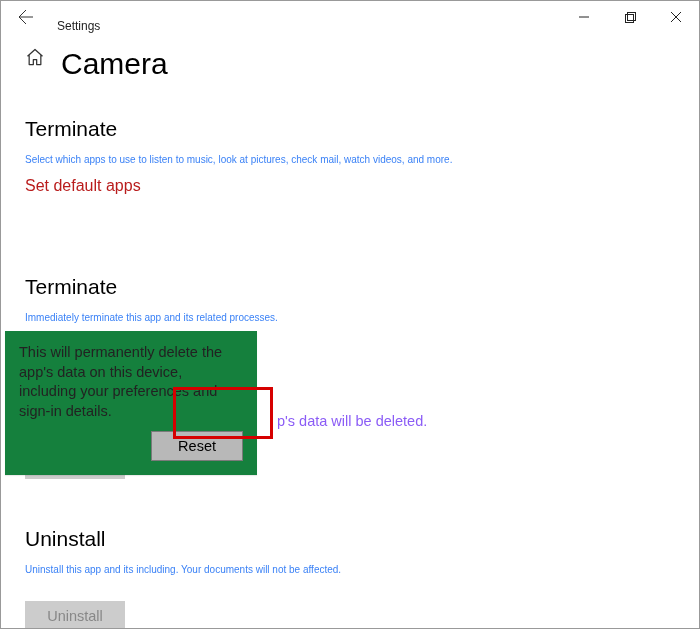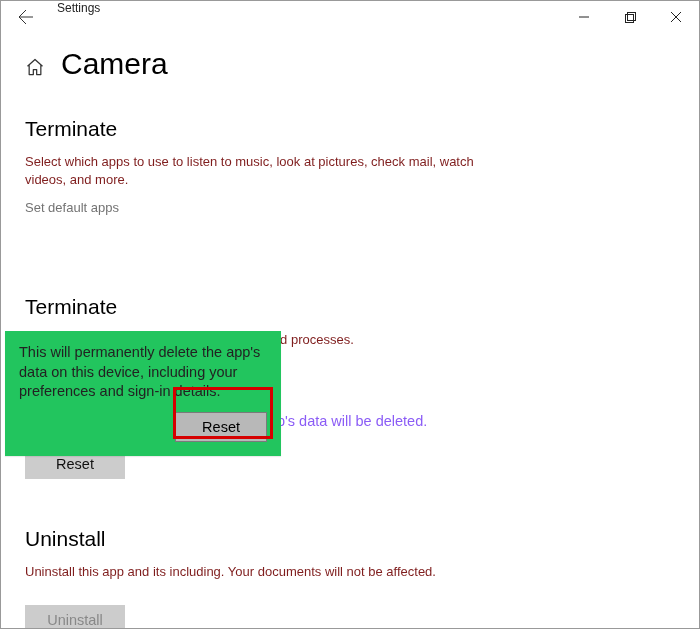--- a/index.html
+++ b/index.html
@@ -9,21 +9,21 @@
       width: 700px;
       height: 629px;
       overflow: hidden;
       color: #000;
       border: 1px solid #999;
       position: relative;
     }
     .titlebar {
       height: 32px;
       display: flex;
-      align-items: flex-start;
+      align-items: flex-end;
       padding: 0 0 0 8px;
     }
     .back-btn {
       width: 34px; height: 32px;
       display: flex; align-items: center; justify-content: center;
       font-size: 15px; color: #333;
       cursor: pointer;
     }
     .titlebar-title {
       font-size: 12px;
@@ -39,48 +39,48 @@
       display: flex; align-items: center; justify-content: center;
       color: #222; font-size: 11px;
       cursor: pointer;
     }
     .win-btn svg { display: block; }
     .content {
       padding: 14px 24px 24px 24px;
     }
     .page-header {
       display: flex;
-      align-items: flex-end;
+      align-items: flex-start;
       gap: 16px;
       margin-bottom: 36px;
     }
     .home-icon {
       width: 20px; height: 20px;
       color: #333;
     }
     .page-title {
       font-size: 30px;
       font-weight: 400;
     }
     h2.section-title {
       font-size: 21px;
       font-weight: 400;
       margin-bottom: 12px;
       color: #000;
     }
     .section-desc {
-      font-size: 13px;
-      color: #7f1d1d;
+      font-size: 10px;
+      color: #3b82f6;
       line-height: 1.35;
       max-width: 470px;
       margin-bottom: 10px;
     }
     .link {
-      color: #737373;
-      font-size: 13px;
+      color: #b91c1c;
+      font-size: 16px;
       cursor: pointer;
       display: inline-block;
       margin-bottom: 40px;
     }
     .section { margin-bottom: 40px; }
     .btn {
       background: #cccccc;
       border: none;
       padding: 7px 22px;
       font-size: 14.5px;
@@ -91,22 +91,22 @@
     }
     .btn:disabled {
       background: #ccc;
       color: #888;
       cursor: default;
     }
     .tooltip-box {
       position: absolute;
       left: 4px;
       top: 330px;
-      width: 276px;
-      background: #22c55e;
+      width: 252px;
+      background: #15803d;
       padding: 12px 14px 14px 14px;
       box-shadow: 0 1px 1px rgba(0,0,0,0.08);
       z-index: 5;
     }
     .tooltip-text {
       font-size: 14.5px;
       color: #222;
       line-height: 1.35;
       margin-bottom: 10px;
     }

